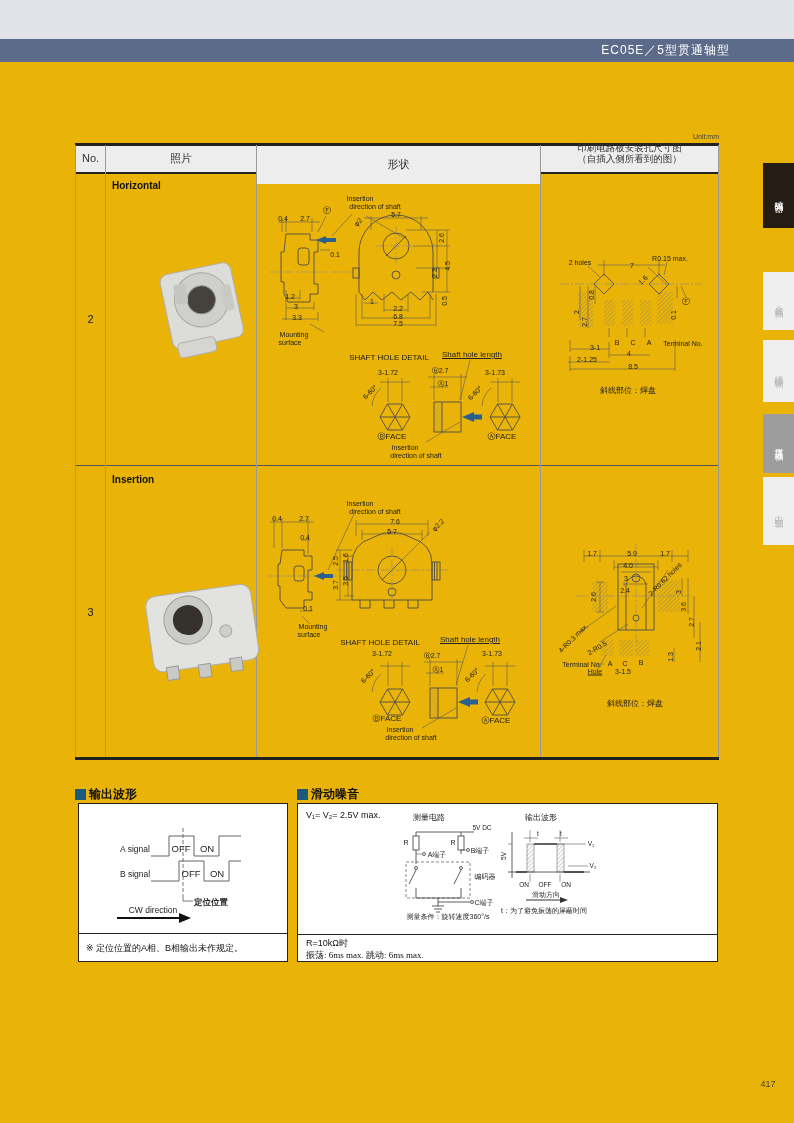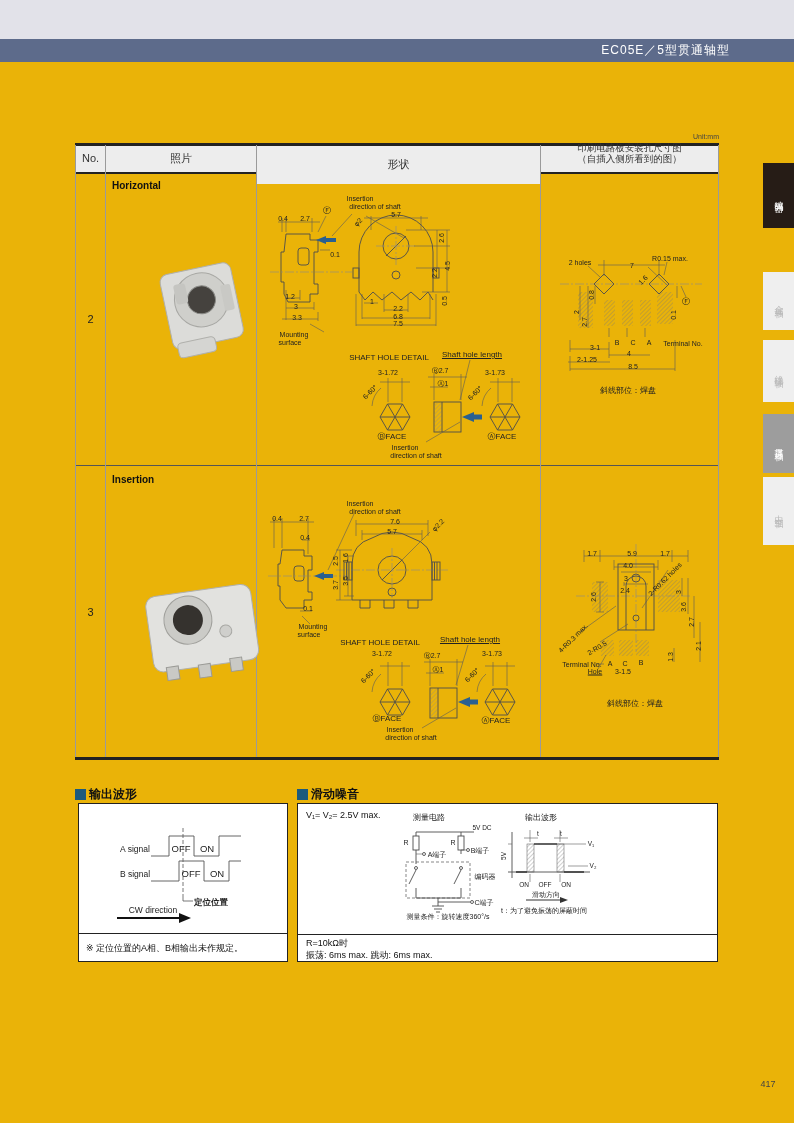--- a/index.html
+++ b/index.html
@@ -470,21 +470,21 @@
       <line class="dl" x1="240" y1="40" x2="288" y2="40"></line>
       <line class="dl" x1="270" y1="62" x2="290" y2="62"></line>
       <line class="dl" x1="210" y1="40" x2="214" y2="40"></line>
       <line class="dl" x1="232" y1="70" x2="232" y2="78"></line>
       <line class="dl" x1="262" y1="70" x2="262" y2="78"></line>
       <line x1="228" y1="96" x2="262" y2="96" stroke="#333" stroke-width="1.2"></line>
       <path d="M262,93 l8,3 -8,3 z" fill="#333"></path>
     </svg>
     <div class="abs" style="left:0;top:130px;width:100%;height:1px;background:#222;"></div>
     <div class="abs smalltxt" style="left:8px;top:133px;">R=10kΩ时</div>
-    <div class="abs smalltxt" style="left:8px;top:145px;">振荡: 6ms max.  跳动: 6ms max.</div>
+    <div class="abs smalltxt" style="left:8px;top:145px;font-family:Liberation Serif, serif;">振荡: 6ms max.  跳动: 6ms max.</div>
   <span class="dim" style="left: 131px; top: 14px; font-size: 8px; transform: translate(-50%, -50%);">测量电路</span>
       <span class="dim" style="left: 184px; top: 24px; font-size: 6.5px; transform: translate(-50%, -50%);">5V DC</span>
       <span class="dim" style="left: 108px; top: 38px; font-size: 7px; transform: translate(-50%, -50%);">R</span>
       <span class="dim" style="left: 155px; top: 38px; font-size: 7px; transform: translate(-50%, -50%);">R</span>
       <span class="dim" style="left: 139px; top: 50px; font-size: 7px; transform: translate(-50%, -50%);">A端子</span>
       <span class="dim" style="left: 182px; top: 46px; font-size: 7px; transform: translate(-50%, -50%);">B端子</span>
       <span class="dim" style="left: 187px; top: 72px; font-size: 7px; transform: translate(-50%, -50%);">编码器</span>
       <span class="dim" style="left: 186px; top: 98px; font-size: 7px; transform: translate(-50%, -50%);">C端子</span>
       <span class="dim" style="left: 150px; top: 112px; font-size: 7px; transform: translate(-50%, -50%);">测量条件：旋转速度360°/s</span>
       <span class="dim" style="left: 243px; top: 14px; font-size: 8px; transform: translate(-50%, -50%);">输出波形</span>

